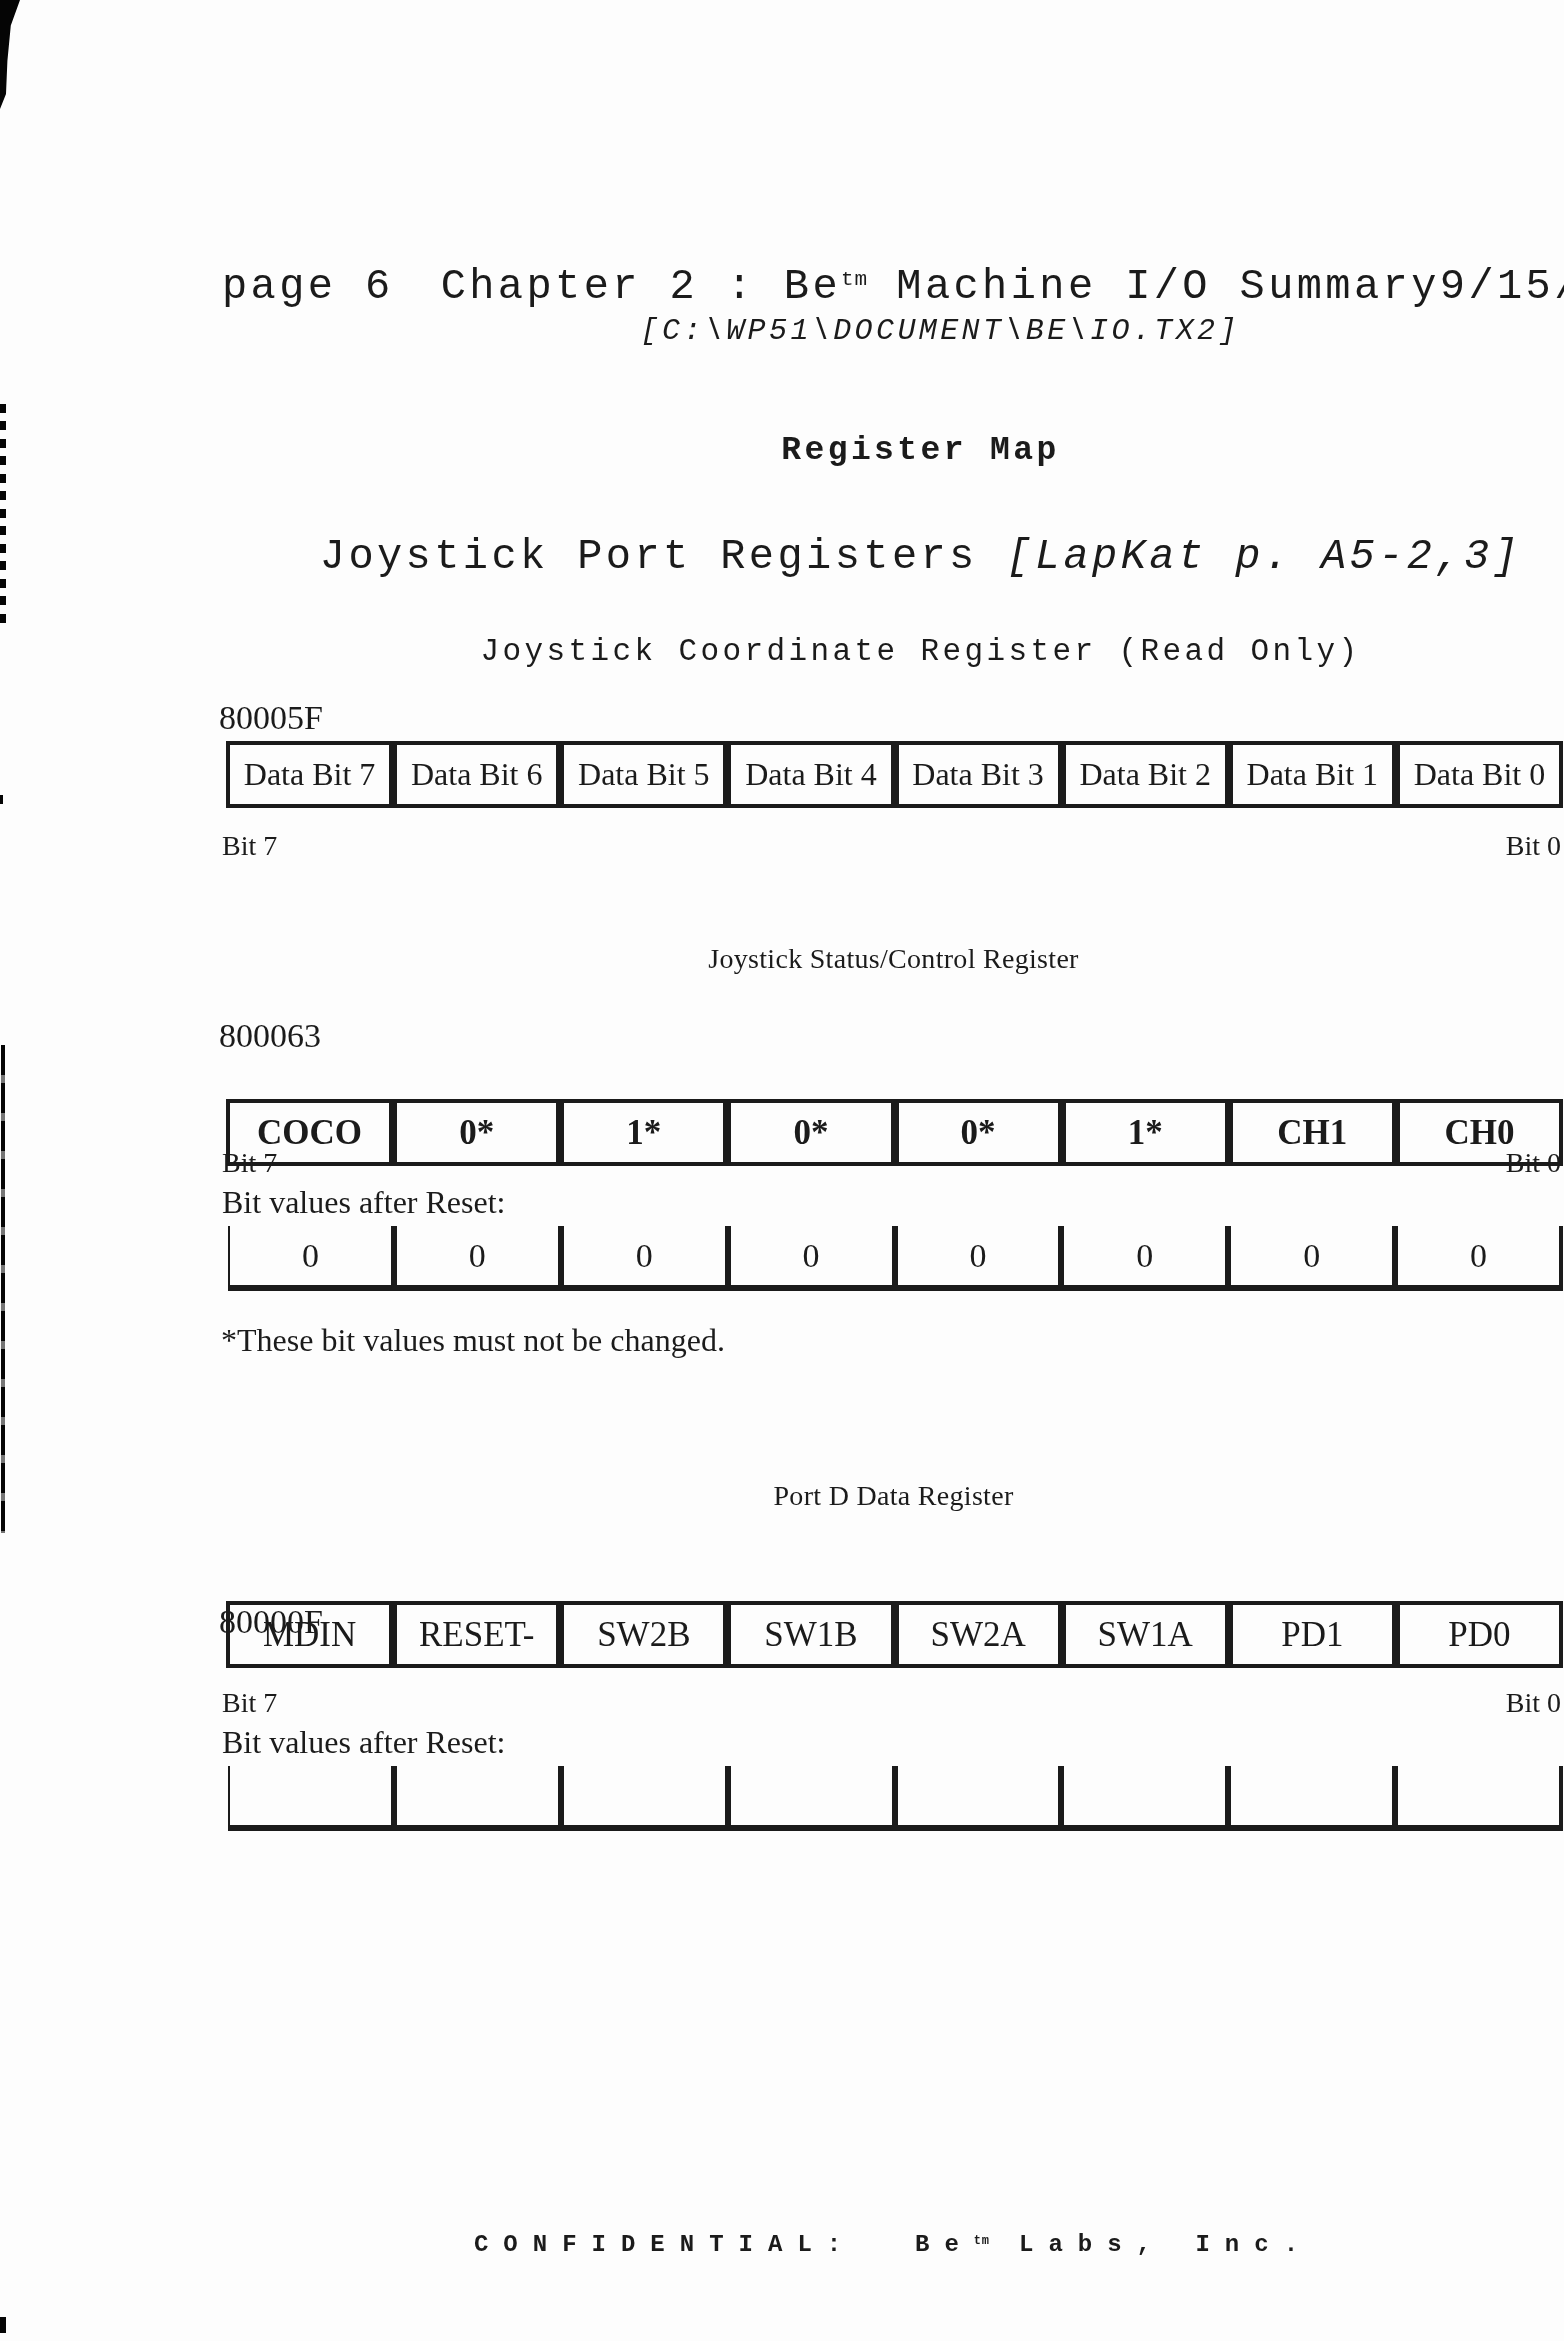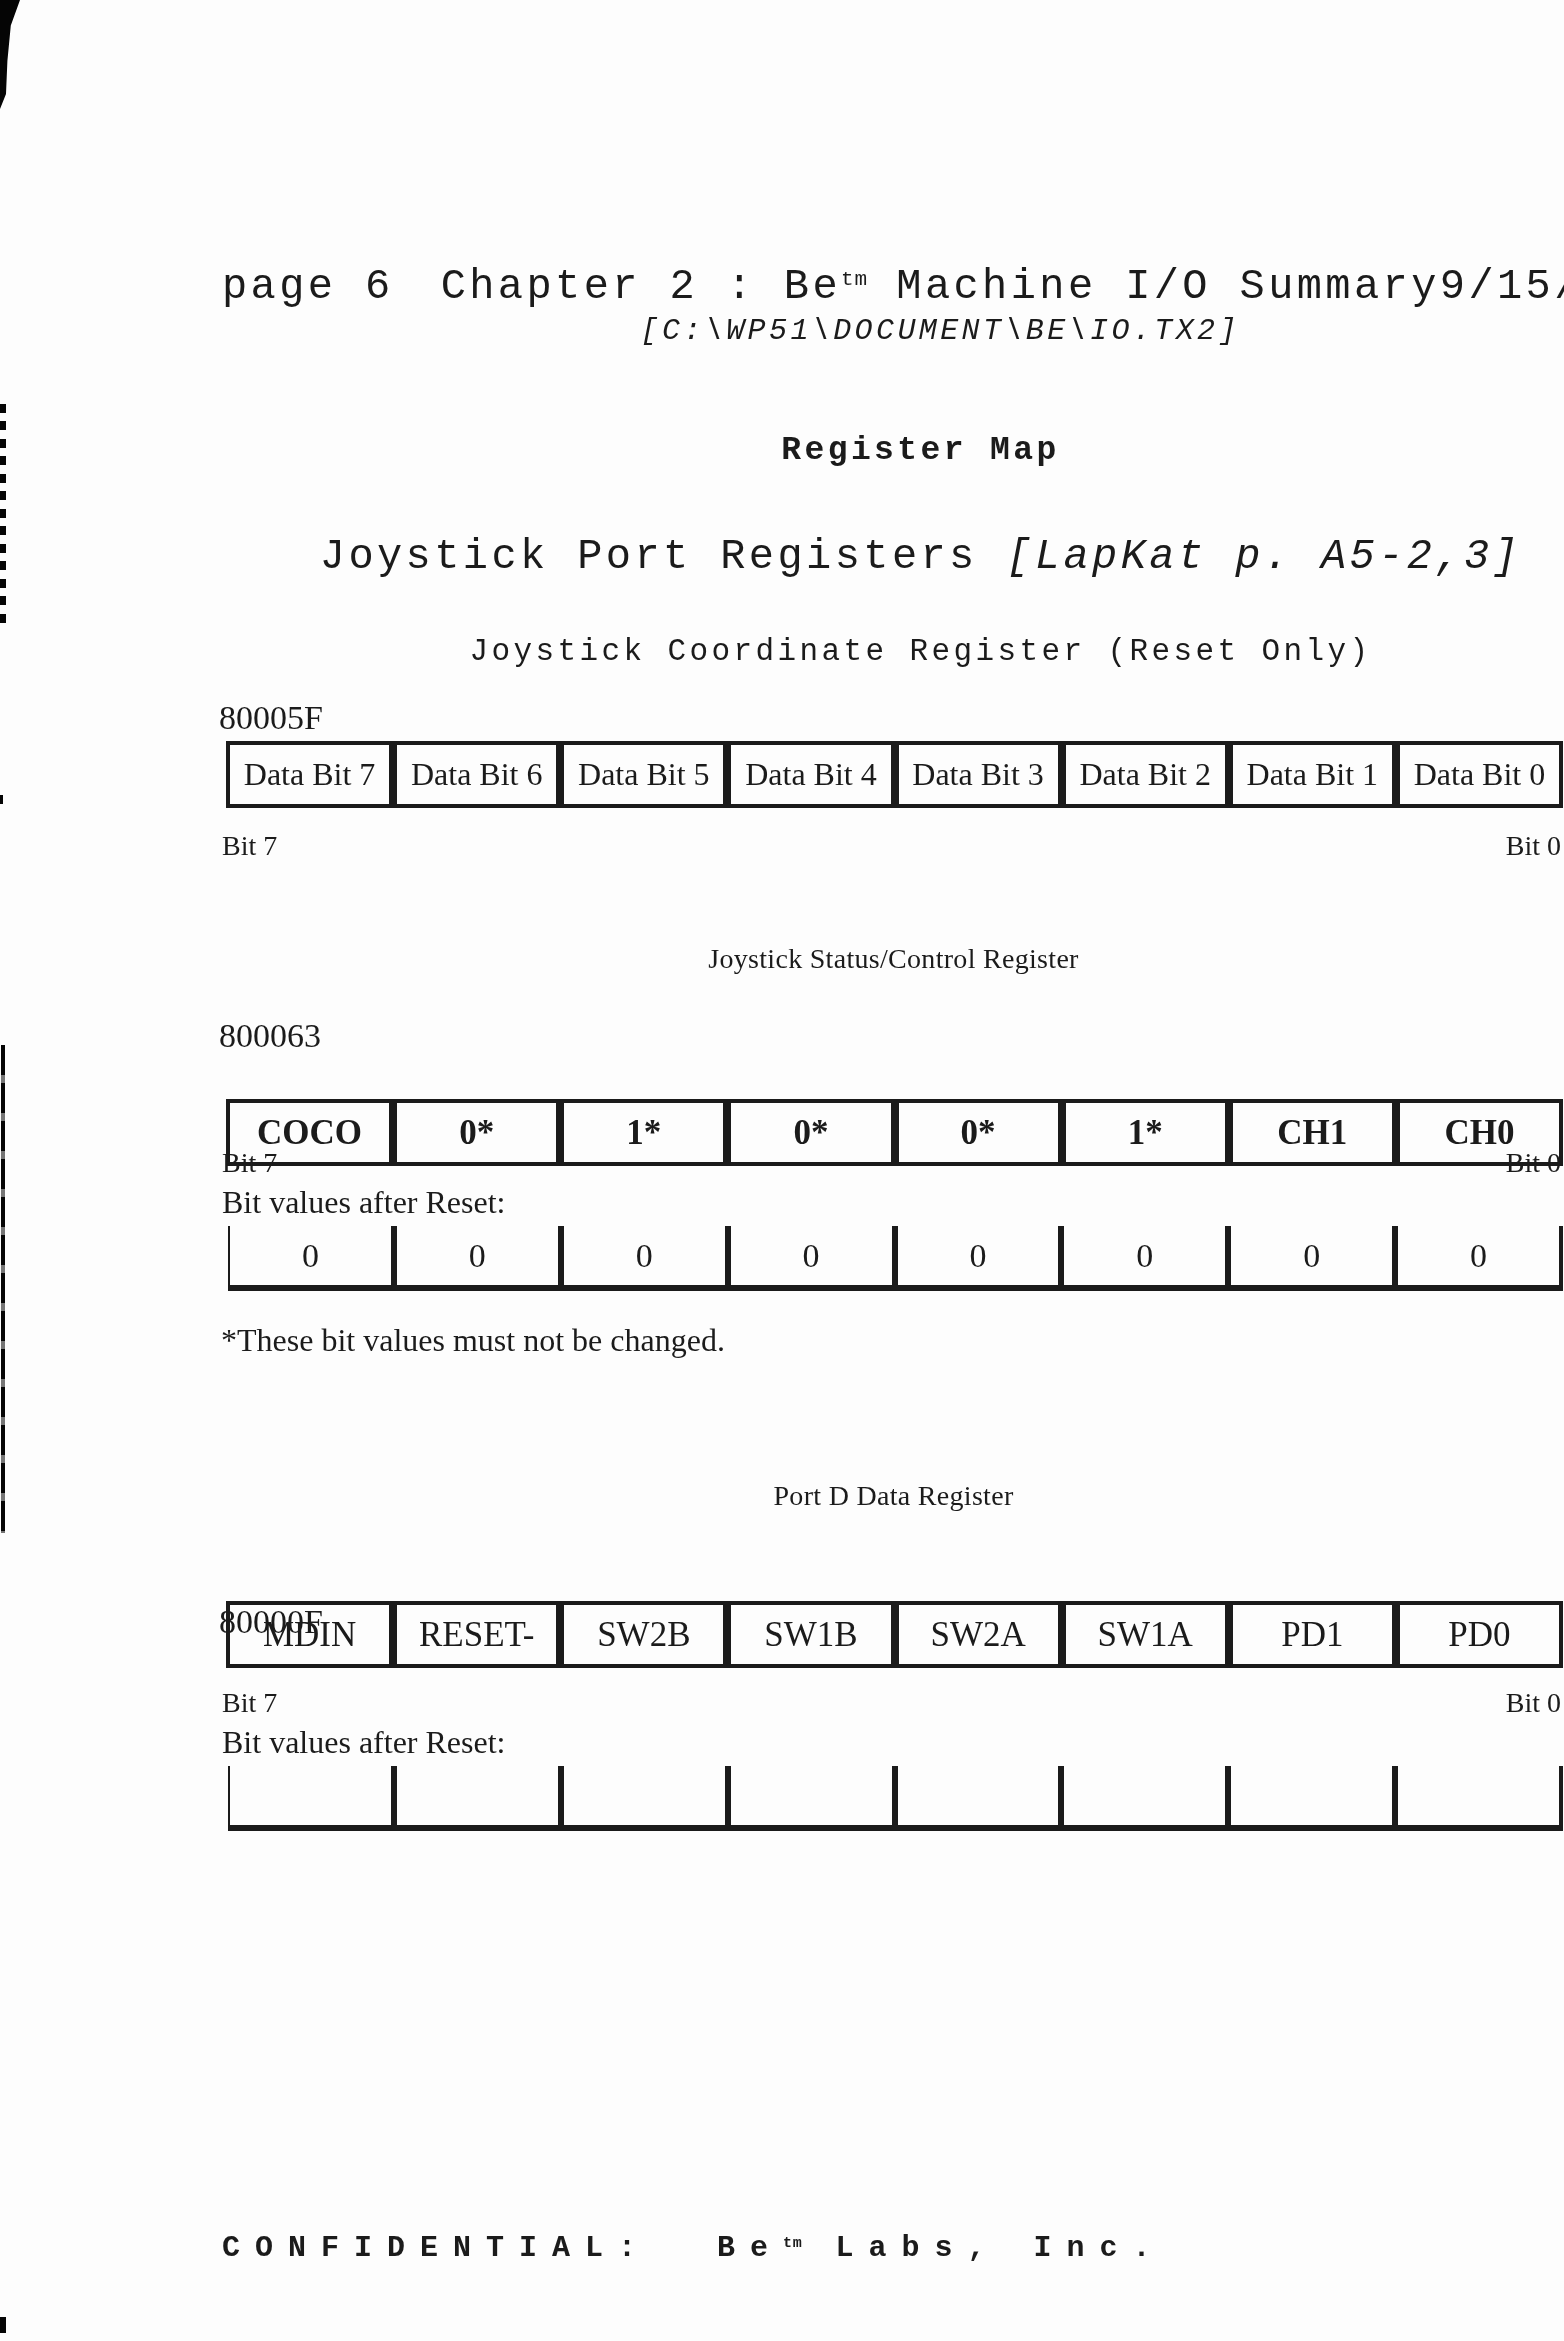--- a/index.html
+++ b/index.html
@@ -89,23 +89,23 @@
   .reset-table .rcell:last-child{border-right:4px solid var(--ink);}
 
   .note{
     position:absolute;left:221px;
     font-family:"Liberation Serif",serif;font-size:32px;
   }
 
   
   .footer{
     position:absolute;top:2231px;left:222px;right:0;
-    text-align:left;
+    text-align:center;
     font-family:"Liberation Mono",monospace;
-    font-weight:700;font-size:30px;letter-spacing:15px;
+    font-weight:700;font-size:24px;letter-spacing:15px;
     white-space:pre;
   }
 
   
   .artifact{position:absolute;background:#050505;}
   .artifact-corner{
     top:0;left:0;width:23px;height:109px;
     clip-path:polygon(0 0,20px 0,10.8px 25.6px,7.4px 61px,6px 94px,0 109px);
   }
   .artifact-dashes{
@@ -136,21 +136,21 @@
       <div class="mono nowrap"><span>Chapter 2 : Be</span><sup class="tm">tm</sup><span> Machine I/O Summary</span></div>
       <div class="mono italic nowrap line2">[C:\WP51\DOCUMENT\BE\IO.TX2]</div>
     </div>
     <span class="mono nowrap">9/15/93</span>
   </header>
 
   <div class="center-line mono courier-center section-title" style="top:432px;">Register Map</div>
 
   <div class="center-line mono courier-center nowrap" style="top:533px;"><span>Joystick Port Registers </span><span class="italic">[LapKat p. A5-2,3]</span></div>
 
-  <div class="center-line mono courier-center" style="top:634px;font-size:31px;">Joystick Coordinate Register (Reset Only)</div>
+  <div class="center-line mono courier-center" style="top:634px;font-size:31px;">Joystick Coordinate Register (Read Only)</div>
 
   <div class="addr" style="top:699px;">80005F</div>
 
   <div class="boxed-table small-text" style="top:741px;">
     <div class="cell">Data Bit 7</div>
     <div class="cell">Data Bit 6</div>
     <div class="cell">Data Bit 5</div>
     <div class="cell">Data Bit 4</div>
     <div class="cell">Data Bit 3</div>
     <div class="cell">Data Bit 2</div>

